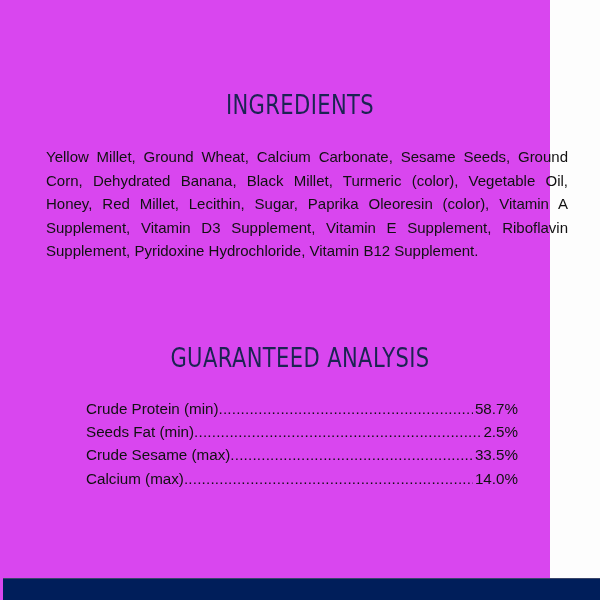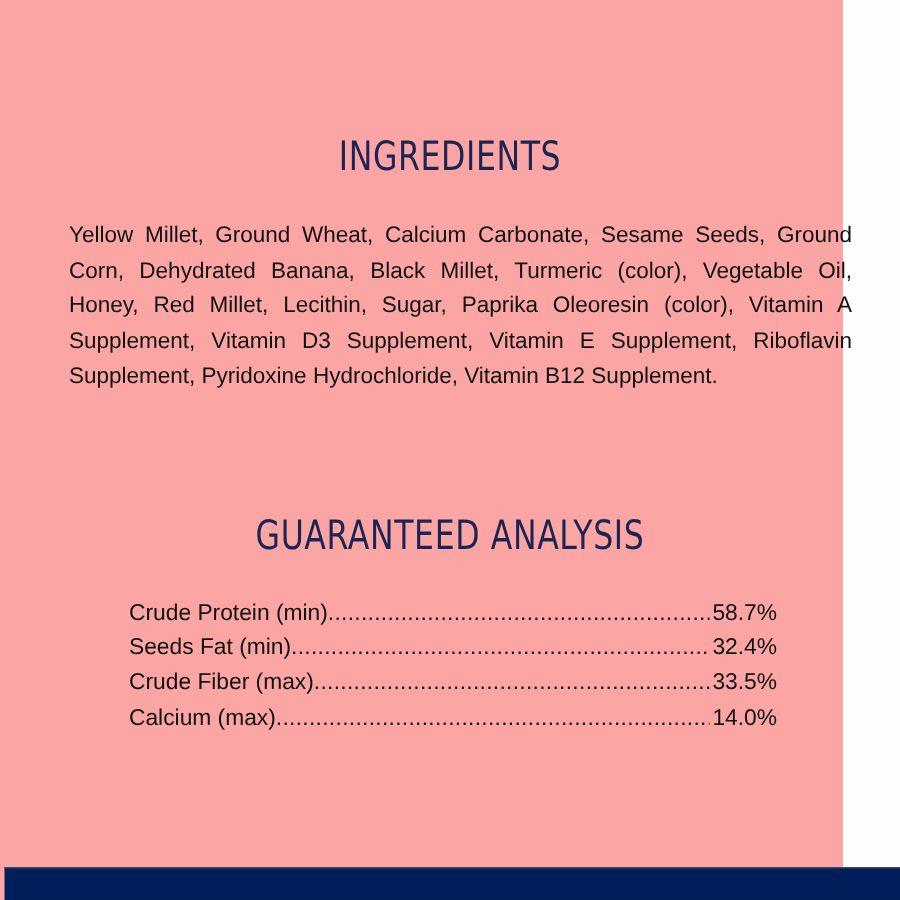--- a/index.html
+++ b/index.html
@@ -12,22 +12,21 @@
       height: 600px;
       position: relative;
       overflow: hidden;
       font-family: "DejaVu Sans", sans-serif;
       color: #111111;
     }
     .page {
       position: absolute;
       left: 0; top: 0;
       width: 550px; height: 600px;
-      background: #fca5a5;
-      padding-left: 12px;
+      background: #d946ef;
     }
     .heading {
       position: absolute;
       left: 0;
       width: 600px;
       text-align: center;
       color: #1b2452;
       font-family: "DejaVu Sans", sans-serif;
       font-weight: normal;
       text-transform: uppercase;
@@ -113,24 +112,24 @@
 
   <div class="analysis-table">
     <div class="analysis-row">
       <span class="analysis-label">Crude Protein (min)</span>
       <span class="analysis-dots"></span>
       <span class="analysis-value">58.7%</span>
     </div>
     <div class="analysis-row">
       <span class="analysis-label">Seeds Fat (min)</span>
       <span class="analysis-dots"></span>
-      <span class="analysis-value">32.4%</span>
+      <span class="analysis-value">2.5%</span>
     </div>
     <div class="analysis-row">
-      <span class="analysis-label">Crude Fiber (max)</span>
+      <span class="analysis-label">Crude Sesame (max)</span>
       <span class="analysis-dots"></span>
       <span class="analysis-value">33.5%</span>
     </div>
     <div class="analysis-row">
       <span class="analysis-label">Calcium (max)</span>
       <span class="analysis-dots"></span>
       <span class="analysis-value">14.0%</span>
     </div>
   </div>
 

